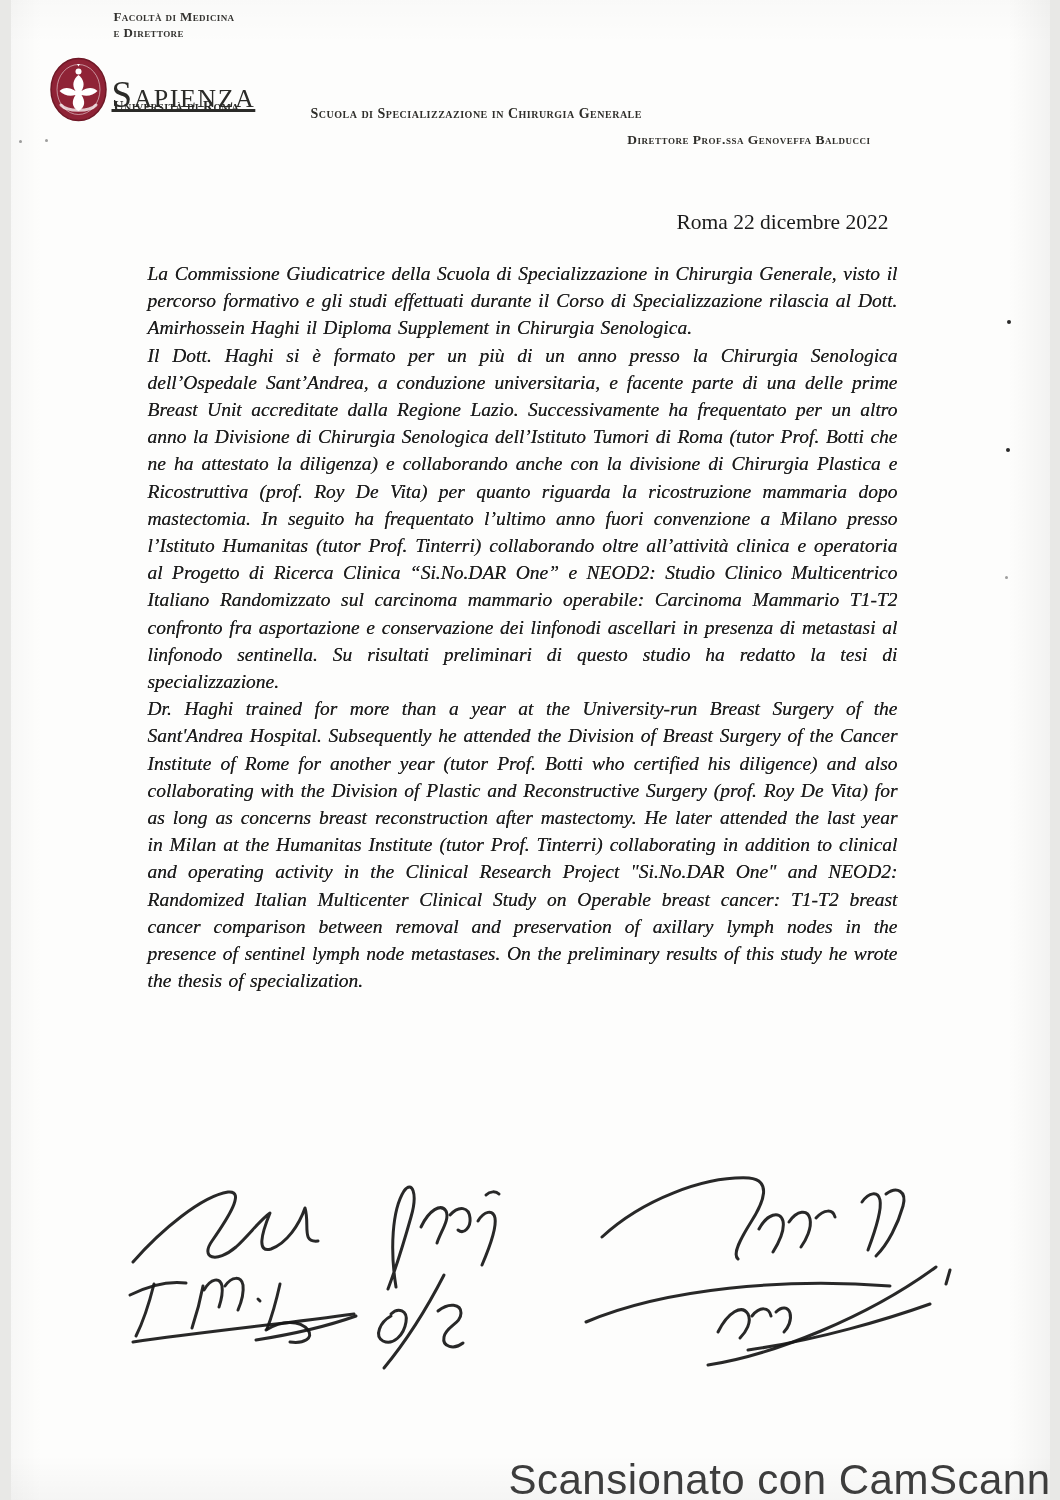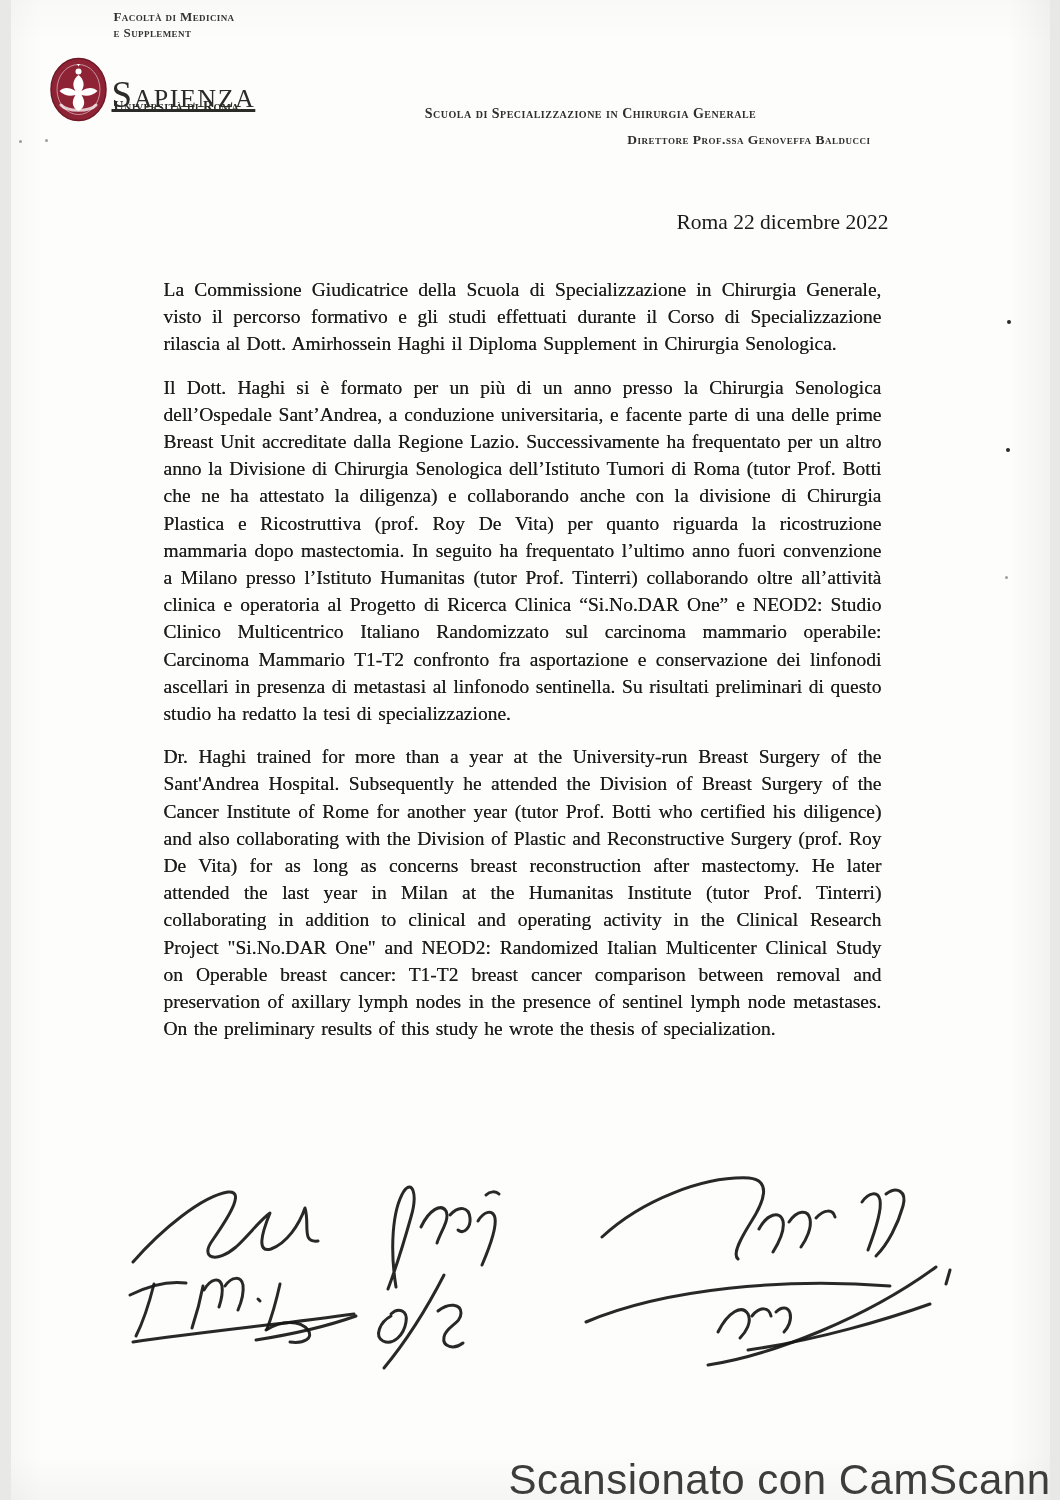--- a/index.html
+++ b/index.html
@@ -29,21 +29,21 @@
     font-size:37px;line-height:38px;
     font-variant:small-caps;letter-spacing:1.5px;
     color:#2b2b28;font-weight:500;text-decoration:underline;
   }
   .uni-sub{
     left:103px;top:99px;
     font-size:14px;font-variant:small-caps;font-weight:700;
     letter-spacing:0.4px;color:#2b2b28;
   }
   .school-line{
-    left:300px;top:106px;width:560px;text-align:center;
+    left:300px;top:106px;width:560px;text-align:left;
     font-size:14px;font-variant:small-caps;font-weight:700;
     letter-spacing:0.5px;color:#2f2e2a;
   }
   .director-line{
     left:300px;top:132px;width:560px;text-align:right;
     font-size:13.5px;font-variant:small-caps;font-weight:700;
     letter-spacing:0.5px;color:#2f2e2a;
   }
   .dateline{
     left:666px;top:174px;
@@ -51,21 +51,21 @@
   }
   
   .letter-body{
     left:137px;top:260px;width:750px;
     font-size:19.5px;line-height:27.2px;
     text-align:justify;
     color:#1b1b1b;
     text-shadow:0 0 0.6px rgba(25,25,25,0.8);
     word-spacing:1.5px;
   }
-  .letter-body p{margin:16px;}
+  .letter-body p{margin:0;font-style:italic;}
   .letter-body p.gap{margin-top:22px;}
   .commission{
     margin-top:18px;
     text-align:left;
   }
   
   .sig-svg{left:95px;top:1162px;width:870px;height:215px;}
   .sig-svg path{fill:none;stroke:#161616;stroke-width:3;stroke-linecap:round;stroke-linejoin:round;opacity:0.92;}
   
   .watermark{
@@ -80,21 +80,21 @@
   }
   .dot.faint{opacity:0.45;width:3px;height:3px;}
 </style>
 </head>
 <body>
 
 <div id="page">
 
   <div class="abs faculty">
     <div>Facoltà di Medicina</div>
-    <div>e Supplement</div>
+    <div>e Direttore</div>
   </div>
 
   <div class="abs seal">
     <svg width="59" height="65" viewBox="0 0 59 65" xmlns="http://www.w3.org/2000/svg">
       <ellipse cx="29.5" cy="32.5" rx="27.5" ry="31" fill="#8f2336"></ellipse>
       <ellipse cx="29.5" cy="32.5" rx="27.5" ry="31" fill="none" stroke="#6f1826" stroke-width="1.5"></ellipse>
       <ellipse cx="29.5" cy="32.5" rx="21.5" ry="25" fill="none" stroke="rgba(255,255,255,0.5)" stroke-width="1"></ellipse>
       <g fill="#ffffff">
         <circle cx="29.5" cy="14.5" r="3"></circle>
         <path d="M29.5,9.5 l1.4,-2.4 -2.8,0 z"></path>

